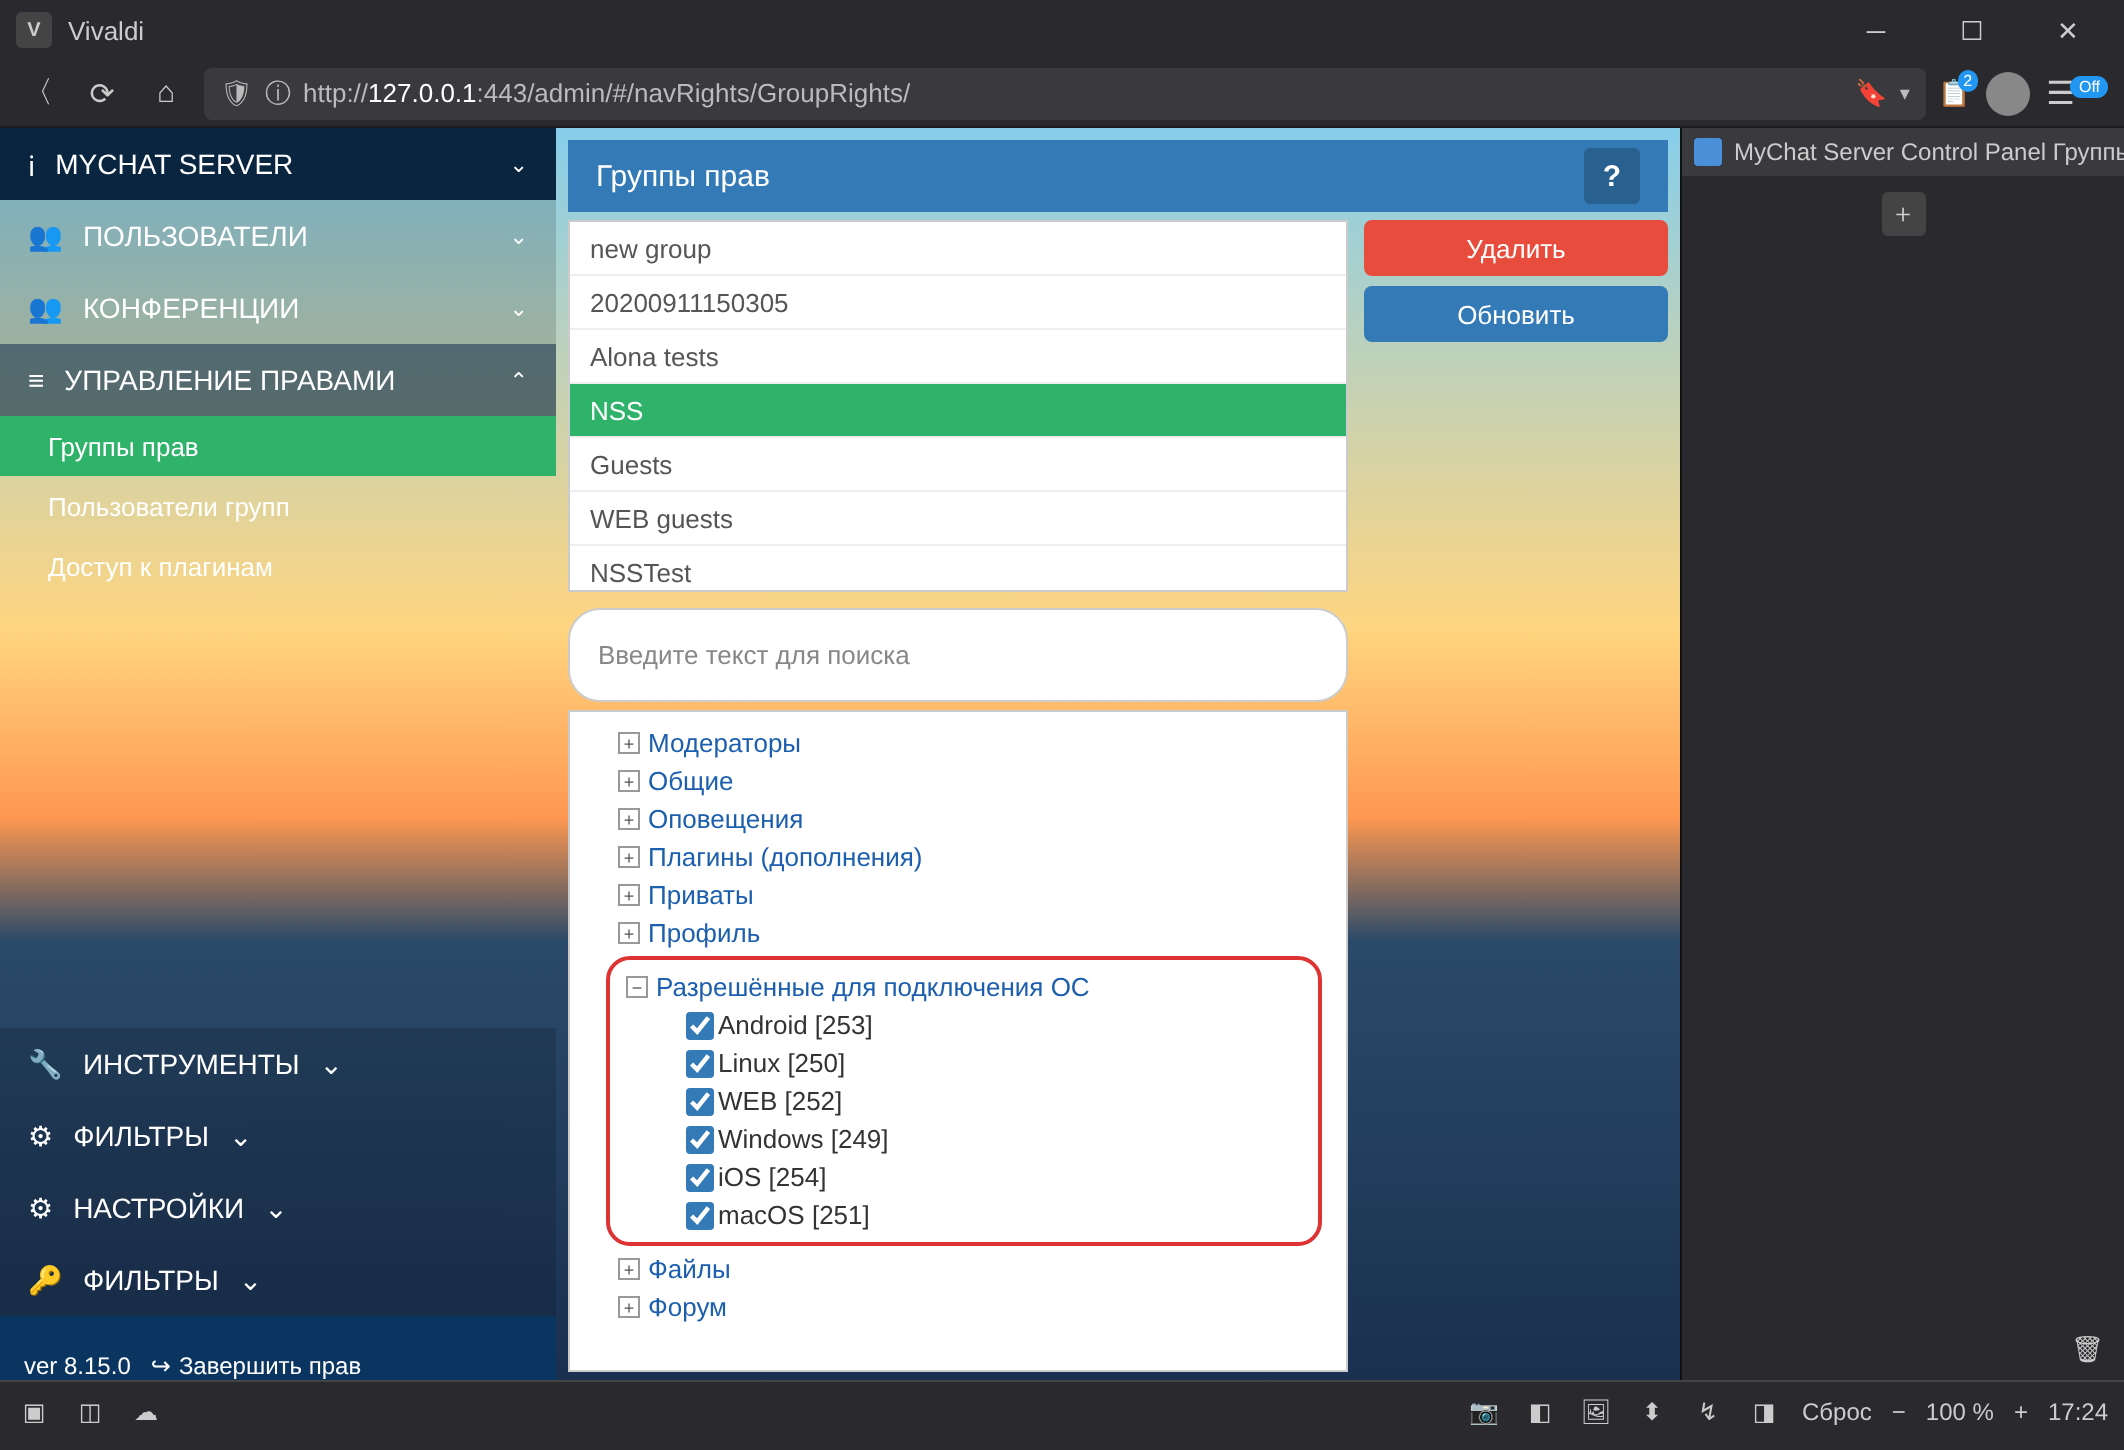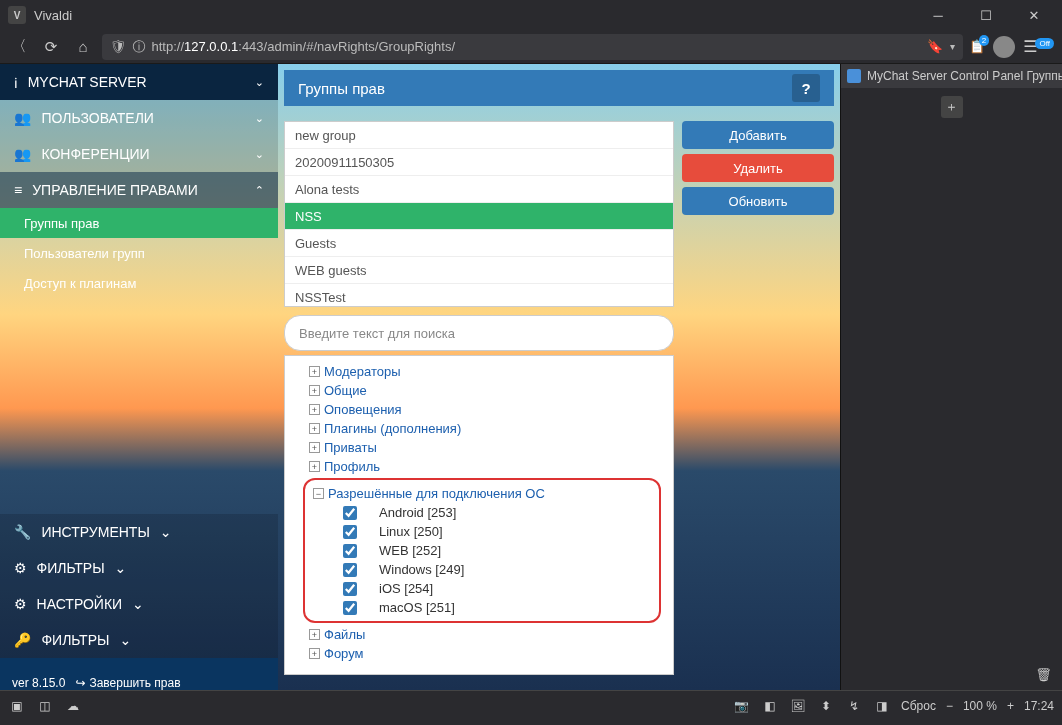--- a/index.html
+++ b/index.html
@@ -27,31 +27,31 @@
 .sidebar-left .menu-item .chev{margin-left:auto;font-size:11px}
 .sidebar-left .submenu .sub-item{height:30px;display:flex;align-items:center;padding:0 14px 0 24px;cursor:pointer;color:#fff;font-size:13px}
 .sidebar-left .submenu .sub-item.active{background:#2fb36a}
 .sidebar-left .spacer{flex:1}
 .sidebar-left .bottom-item{height:36px;display:flex;align-items:center;padding:0 14px;cursor:pointer;gap:10px;background:rgba(0,0,0,0.15)}
 .sidebar-left .footer{height:32px;background:#0a3560;display:flex;align-items:flex-end;padding:0 12px;gap:10px;font-size:12px}
 .sidebar-left .footer .logout{color:#fff;cursor:pointer;display:flex;align-items:center;gap:4px}
 .center-pane{flex:1;display:flex;flex-direction:column;padding:0;overflow:hidden;position:relative}
 .page-header{height:36px;background:#337ab7;color:#fff;display:flex;align-items:center;padding:0 14px;font-size:15px;margin:6px 6px 0 6px}
 .page-header .help-btn{margin-left:auto;width:28px;height:28px;background:#286090;display:flex;align-items:center;justify-content:center;border-radius:3px;font-weight:bold}
-.cols{display:flex;gap:8px;margin:15px 6px;flex:1;overflow:hidden}
+.cols{display:flex;gap:8px;margin:4px 6px;flex:1;overflow:hidden}
 .groups-panel{flex:1;display:flex;flex-direction:column;overflow:hidden}
 .groups-list{background:#fff;border:1px solid #ccc;overflow-y:auto;height:186px}
 .groups-list .grp{height:27px;display:flex;align-items:center;padding:0 10px;color:#555;cursor:pointer;border-bottom:1px solid #eee;font-size:13px}
 .groups-list .grp.selected{background:#2fb36a;color:#fff}
-.search-box{height:36px;margin-top:8px;background:#fff;border:1px solid #ccc;border-radius:16px;padding:0 14px;font-size:13px;color:#888;display:flex;align-items:center}
+.search-box{height:47px;margin-top:8px;background:#fff;border:1px solid #ccc;border-radius:16px;padding:0 14px;font-size:13px;color:#888;display:flex;align-items:center}
 .tree-panel{flex:1;background:#fff;border:1px solid #ccc;margin-top:4px;padding:6px 8px 6px 2px;overflow-y:auto;position:relative}
 .tree-item{display:flex;align-items:center;padding:2px 0 2px 22px;color:#1c5fae;font-size:13px;cursor:pointer;gap:4px}
 .tree-item .expander{width:11px;height:11px;border:1px solid #999;display:flex;align-items:center;justify-content:center;font-size:9px;color:#555;background:#fff;flex-shrink:0}
 .tree-highlight{border:2px solid #d33;border-radius:12px;margin:2px 4px 2px 16px;padding:4px 6px 4px 4px}
-.tree-sub{padding:2px 0 2px 34px;display:flex;align-items:center;gap:22px;font-size:13px;color:#333}
+.tree-sub{padding:2px 0 2px 34px;display:flex;align-items:center;gap:2px;font-size:13px;color:#333}
 .tree-sub input[type=checkbox]{width:14px;height:14px;accent-color:#337ab7}
 .actions{width:152px;display:flex;flex-direction:column;gap:5px}
 .actions button{height:28px;border:none;border-radius:4px;color:#fff;font-size:13px;cursor:pointer}
 .btn-blue{background:#337ab7}
 .btn-red{background:#e74c3c}
 .ext-panel{width:222px;background:#2a2a2e;color:#ccc;border-left:1px solid #111;display:flex;flex-direction:column}
 .ext-panel .ext-header{height:24px;background:#3a3a3e;display:flex;align-items:center;padding:0 6px;gap:6px;font-size:12px;overflow:hidden;white-space:nowrap}
 .ext-panel .ext-icon{width:14px;height:14px;background:#4a90d9;border-radius:2px;flex-shrink:0}
 .ext-panel .plus-btn{width:22px;height:22px;background:#444;border-radius:3px;display:flex;align-items:center;justify-content:center;margin:8px auto;cursor:pointer}
 .ext-panel .ext-footer{margin-top:auto;height:32px;display:flex;align-items:center;justify-content:flex-end;padding:0 10px}
@@ -252,21 +252,20 @@
                 <span class="expander">+</span>
                 <span>Файлы</span>
               </div>
             <div class="tree-item">
                 <span class="expander">+</span>
                 <span>Форум</span>
               </div>
           </div>
         </div>
         <div class="actions">
-          <button class="btn-blue">Добавить</button>
           <button class="btn-red">Удалить</button>
           <button class="btn-blue">Обновить</button>
         </div>
       </div>
     </div>
   </div>
 
   <div class="ext-panel">
     <div class="ext-header">
       <div class="ext-icon"></div>

